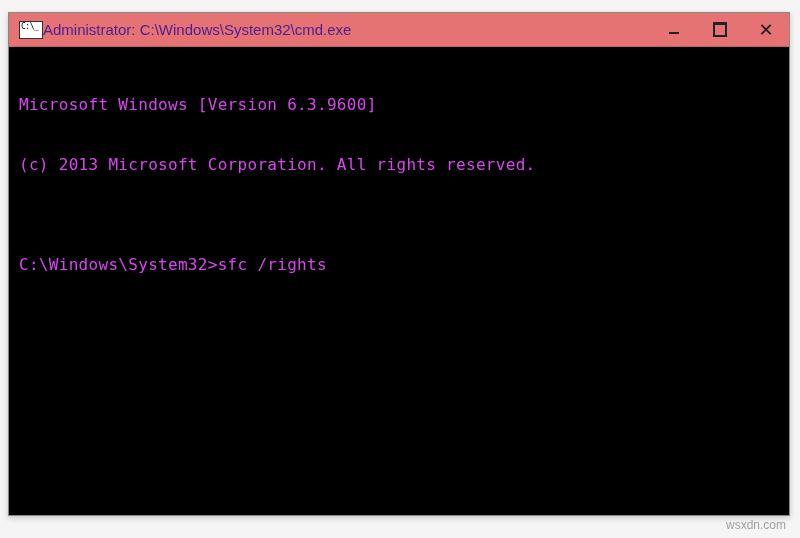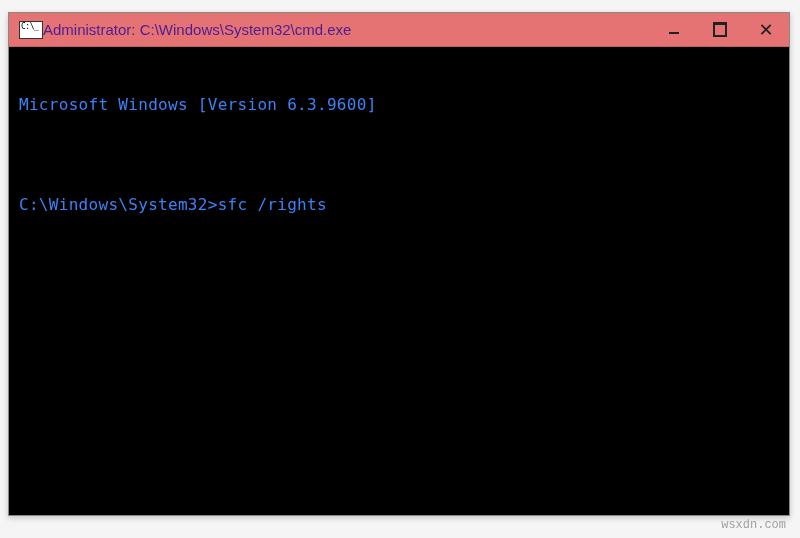--- a/index.html
+++ b/index.html
@@ -94,55 +94,56 @@
     }
     .win-btn.close {
       font-size: 18px;
       font-weight: 300;
     }
     .terminal-body {
       padding: 8px 10px;
       font-family: "Consolas", "Lucida Console", monospace;
       font-size: 16px;
       line-height: 20px;
-      color: #3b82f6;
+      color: #d946ef;
       background: #000;
       height: calc(100% - 34px);
       white-space: pre;
       letter-spacing: 0.3px;
     }
     .terminal-body .line {
       display: block;
     }
     .prompt-line {
       display: flex;
       text-align: center;
     }
     .watermark {
       position: absolute;
       bottom: 6px;
       right: 14px;
       font-size: 12px;
       color: #a0a0a0;
-      font-family: Liberation Mono, monospace;
+      font-family: Liberation Sans, sans-serif;
     }
   </style>
 </head>
 <body>
 
 <div class="window">
   <div class="titlebar">
     <div class="sys-icon"></div>
     <div class="title-text">Administrator: C:\Windows\System32\cmd.exe</div>
     <div class="win-controls">
       <div class="win-btn minimize"></div>
       <div class="win-btn maximize"></div>
       <div class="win-btn close">✕</div>
     </div>
   </div>
   <div class="terminal-body">
     <span class="line">Microsoft Windows [Version 6.3.9600]</span>
+    <span class="line">(c) 2013 Microsoft Corporation. All rights reserved.</span>
     <span class="line"></span>
     <span class="prompt-line"><span>C:\Windows\System32&gt;</span><span>sfc /rights</span></span>
   </div>
 </div>
 
 <div class="watermark">wsxdn.com</div>
 
 </body></html>

